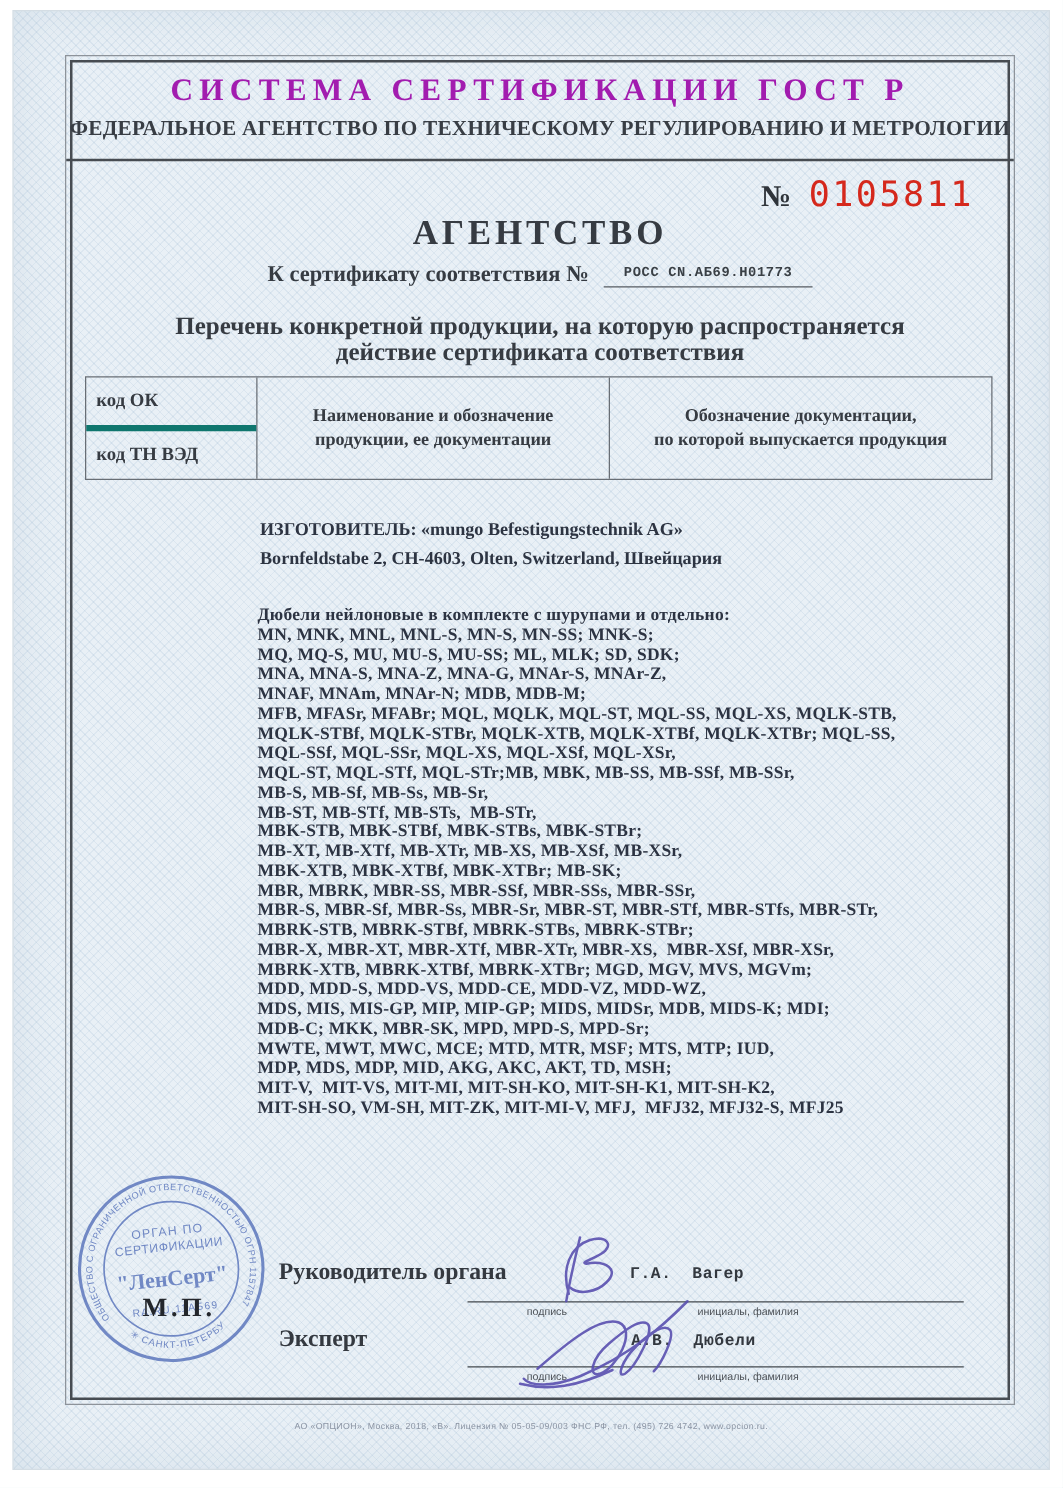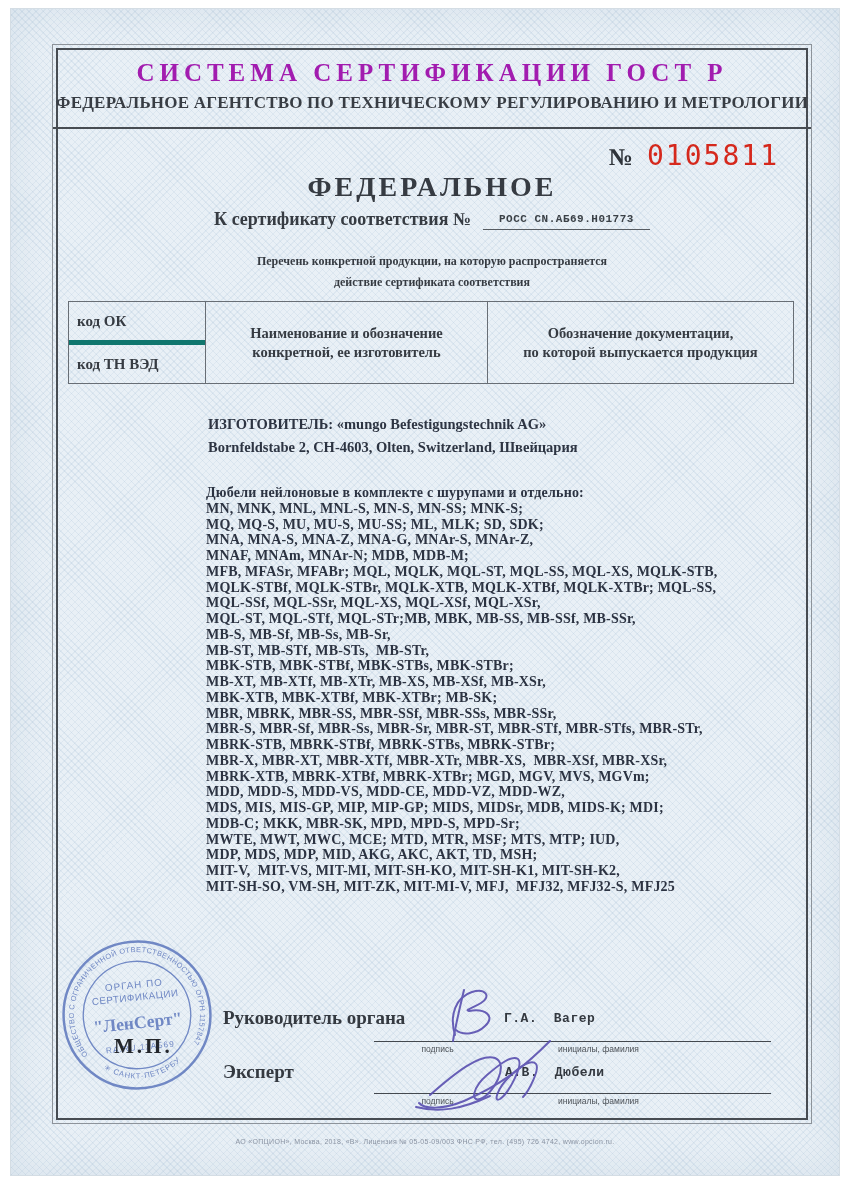--- a/index.html
+++ b/index.html
@@ -58,21 +58,21 @@
   .cert-value{
     font-family:"Liberation Mono", monospace;font-size:11px;font-weight:bold;
     color:#3a4046;margin-left:12px;padding:0 16px 7px 16px;position:relative;
     letter-spacing:.5px;
   }
   .cert-value::after{
     content:"";position:absolute;left:0;right:0;bottom:2px;border-bottom:1.5px solid #565b61;
   }
   .purpose{
     position:absolute;left:0;top:206px;width:100%;text-align:center;
-    font-size:12px;font-weight:bold;color:#363b42;line-height:21px;
+    font-size:20px;font-weight:bold;color:#363b42;line-height:21px;
   }
   
   .tbl{
     position:absolute;left:15px;top:256px;width:726px;height:83px;
     border:1.5px solid #686e75;box-sizing:border-box;display:flex;
   }
   .tbl .c1{width:137px;border-right:1.5px solid #686e75;box-sizing:border-box;display:flex;flex-direction:column;}
   .tbl .c1 .cell{flex:1;display:flex;align-items:center;padding-left:8px;
     font-size:15px;font-weight:bold;color:#363b42;}
   .tbl .c1 .cell.top{border-bottom:5px solid #0f766e;}
@@ -125,41 +125,41 @@
     <div class="hdr">
       <div class="hdr-title">СИСТЕМА СЕРТИФИКАЦИИ ГОСТ Р</div>
       <div class="hdr-sub">ФЕДЕРАЛЬНОЕ АГЕНТСТВО ПО ТЕХНИЧЕСКОМУ РЕГУЛИРОВАНИЮ И МЕТРОЛОГИИ</div>
     </div>
 
     <div class="form-number">
       <span class="nosign">№</span>
       <span class="digits">0105811</span>
     </div>
 
-    <div class="doc-title">ФЕДЕРАЛЬНОЕ</div>
+    <div class="doc-title">АГЕНТСТВО</div>
 
     <div class="cert-row">
       <span class="cert-label">К сертификату соответствия №</span>
       <span class="cert-value">РОСС CN.АБ69.Н01773</span>
     </div>
 
     <div class="purpose">
       <div>Перечень конкретной продукции,  на которую распространяется</div>
       <div>действие сертификата соответствия</div>
     </div>
 
     <div class="tbl">
       <div class="c1">
         <div class="cell top">код ОК</div>
         <div class="cell">код ТН ВЭД</div>
       </div>
       <div class="c2">
         <div class="hcell">
           <div>Наименование и обозначение</div>
-          <div>конкретной, ее изготовитель</div>
+          <div>продукции, ее документации</div>
         </div>
       </div>
       <div class="c3">
         <div class="hcell">
           <div>Обозначение документации,</div>
           <div>по которой выпускается продукция</div>
         </div>
       </div>
     </div>
 

